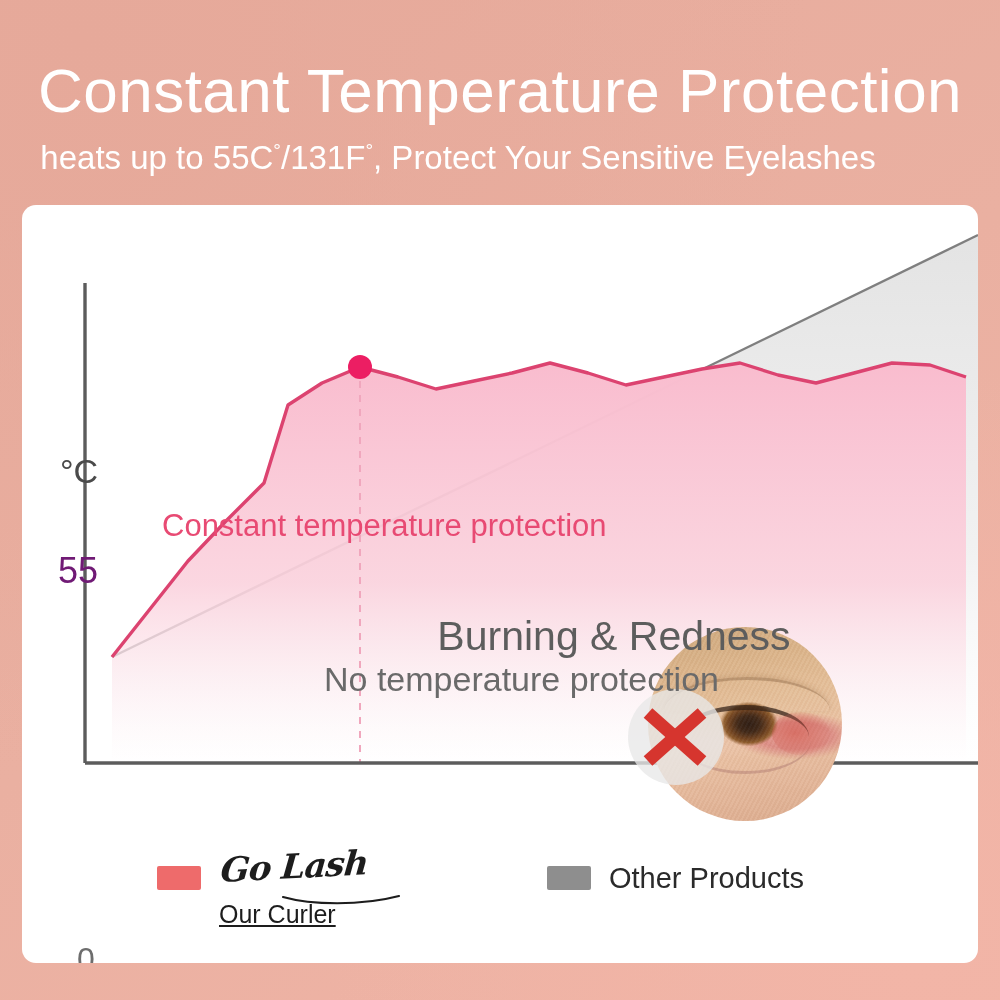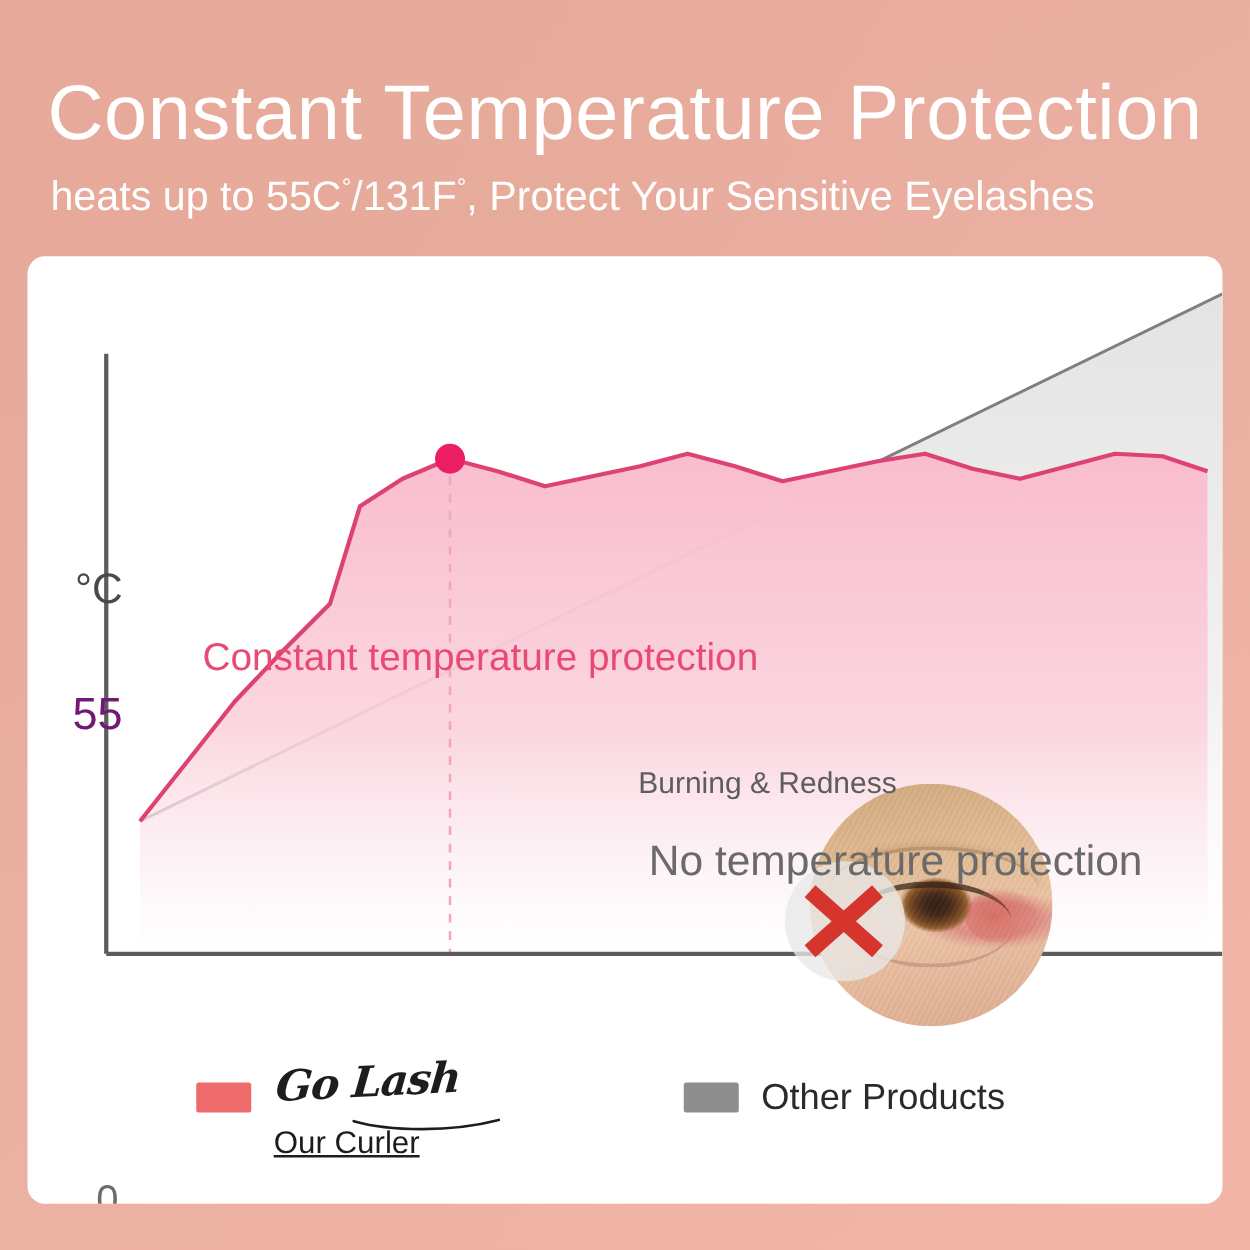--- a/index.html
+++ b/index.html
@@ -98,25 +98,25 @@
     background:repeating-linear-gradient(118deg, rgba(255,255,255,.05) 0 2px, rgba(150,110,80,.05) 2px 4px);
   }
   #x-disc{
     position:absolute;left:-20px;top:62px;width:96px;height:96px;border-radius:50%;
     background:rgba(232,232,232,.78);
   }
   #x-mark{position:absolute;left:-12px;top:70px;width:80px;height:80px;}
 
   .callout-title{
     position:absolute;left:382px;top:408px;width:420px;text-align:center;
-    font-size:24px;color:#5d5d5d;white-space:nowrap;
+    font-size:41px;color:#5d5d5d;white-space:nowrap;
   }
   .callout-sub{
-    position:absolute;left:312px;top:455px;width:580px;text-align:right;
-    font-size:34px;color:#6a6a6a;white-space:nowrap;margin-top:10px;
+    position:absolute;left:302px;top:455px;width:580px;text-align:left;
+    font-size:34px;color:#6a6a6a;white-space:nowrap;
   }
 
   
   #legend{position:absolute;left:0;top:645px;width:956px;height:100px;}
   .legend-item{position:absolute;display:flex;align-items:flex-start;}
   .swatch{width:44px;height:24px;border-radius:2px;flex:none;margin-top:16px;}
   .legend-text{margin-left:18px;}
   .logo-script{
     font-family:"DejaVu Serif", serif;
     font-style:italic;font-weight:700;font-size:34px;color:#1d1d1d;

